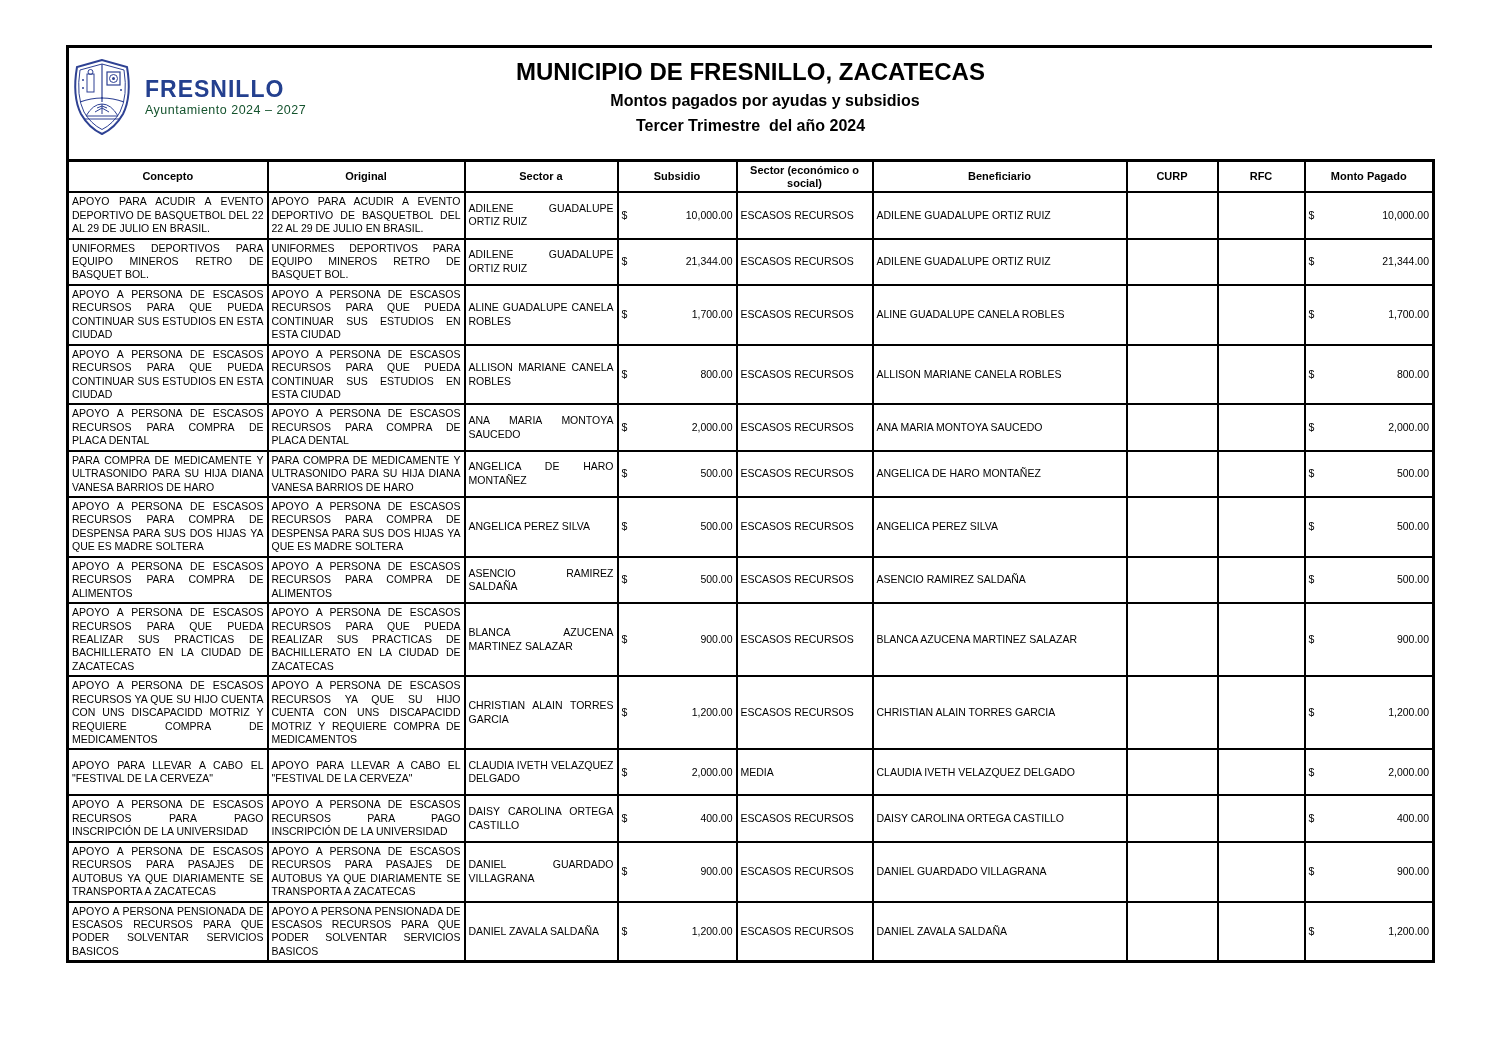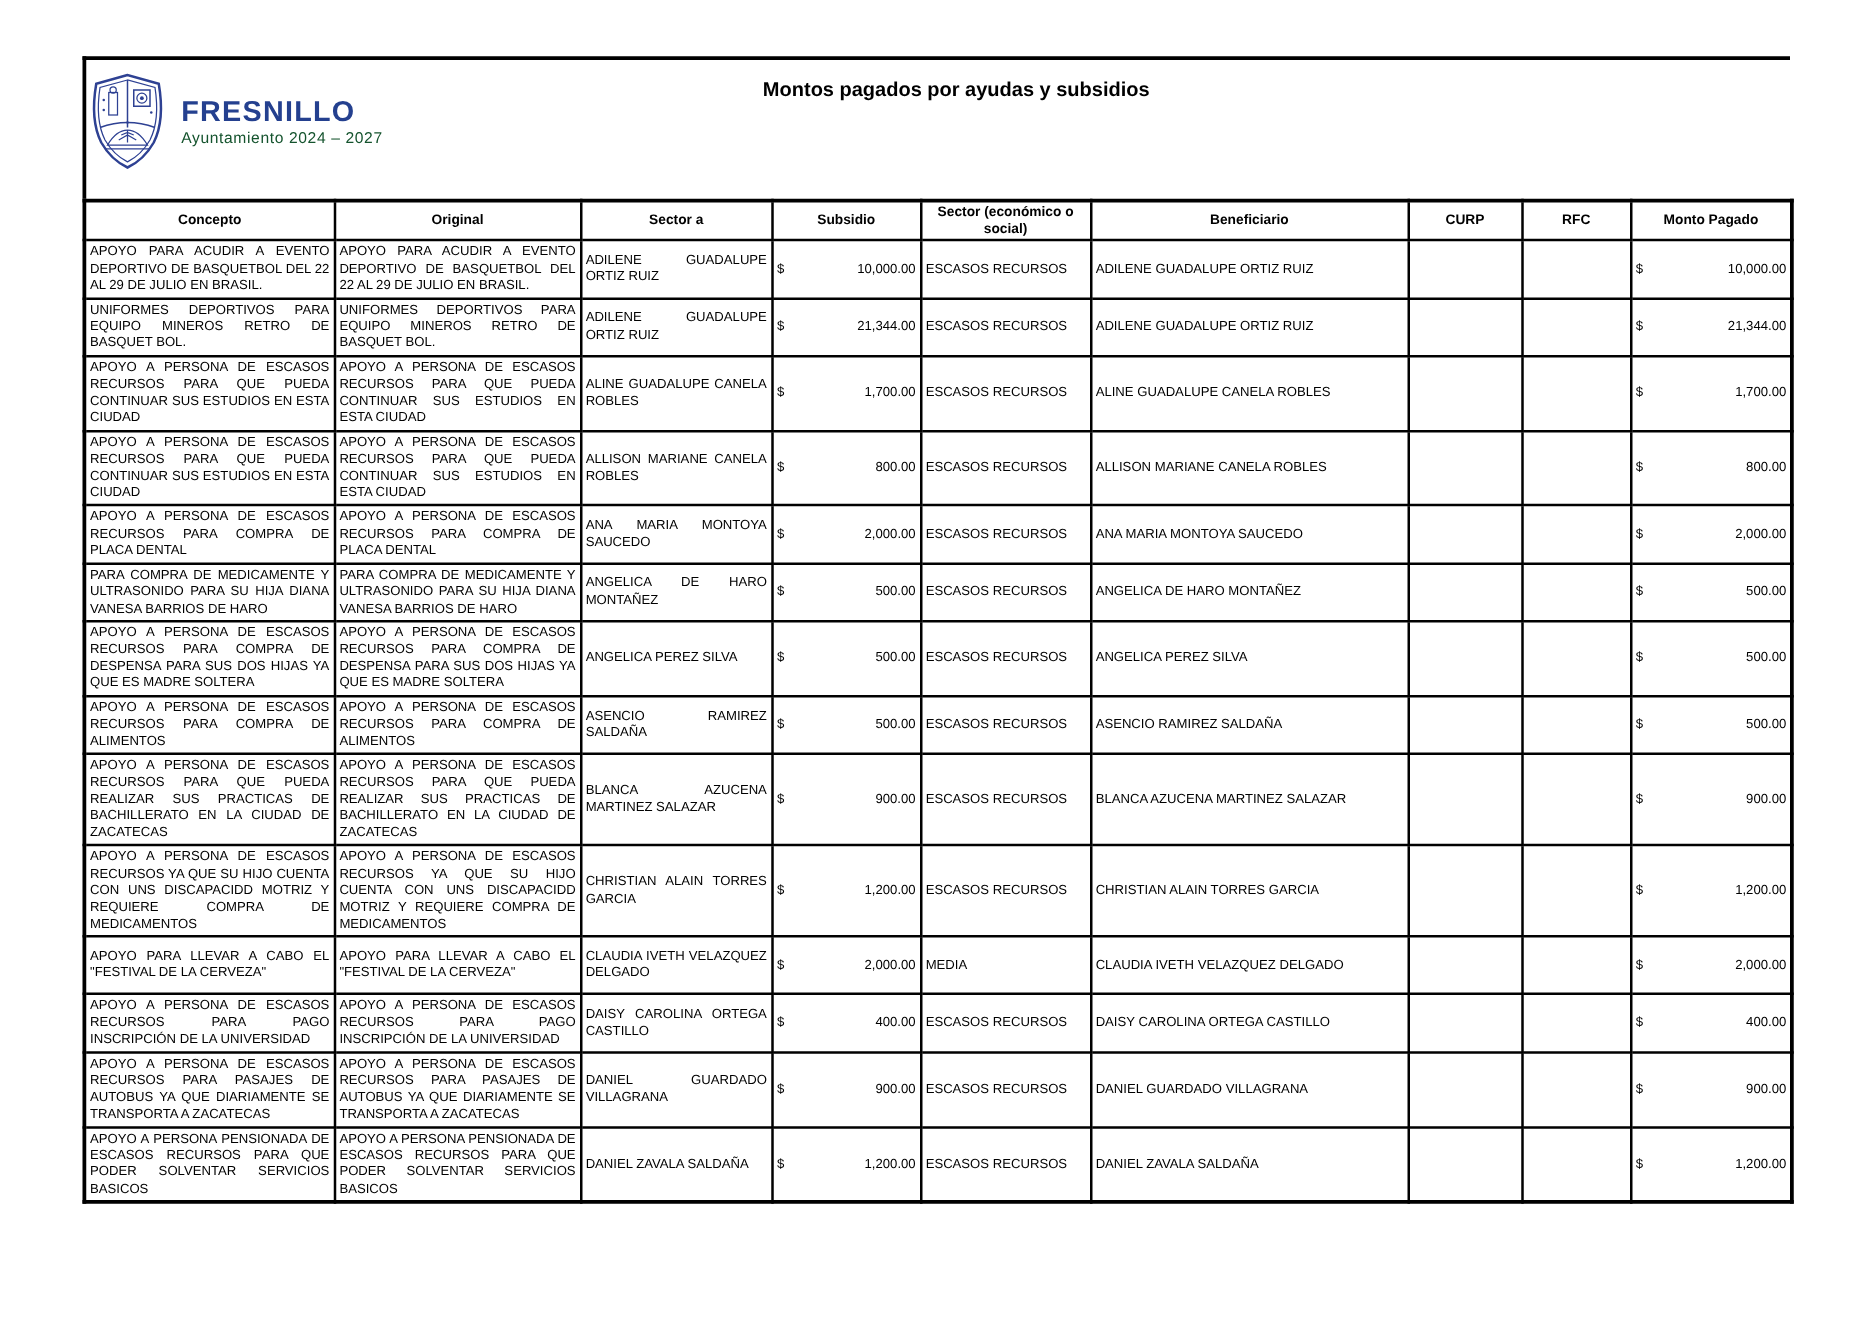--- a/index.html
+++ b/index.html
@@ -77,21 +77,23 @@
         <circle cx="14" cy="30" r="1" fill="#2e4193"></circle>
         <circle cx="52" cy="32" r="1" fill="#2e4193"></circle>
         <circle cx="33" cy="40" r="1" fill="#2e4193"></circle>
       </svg>
       <div class="logo-text">
         <div class="brand">FRESNILLO</div>
         <div class="brand-sub">Ayuntamiento 2024 – 2027</div>
       </div>
     </div>
     <div class="titles">
+      <div class="title-main">MUNICIPIO DE FRESNILLO, ZACATECAS</div>
       <div class="title-sub">Montos pagados por ayudas y subsidios</div>
+      <div class="title-sub2">Tercer Trimestre  del año 2024</div>
     </div>
   </div>
 
   <table class="grid">
     <colgroup>
       <col style="width:200px">
         <col style="width:197px">
         <col style="width:153px">
       <col style="width:119px">
         <col style="width:136px">

